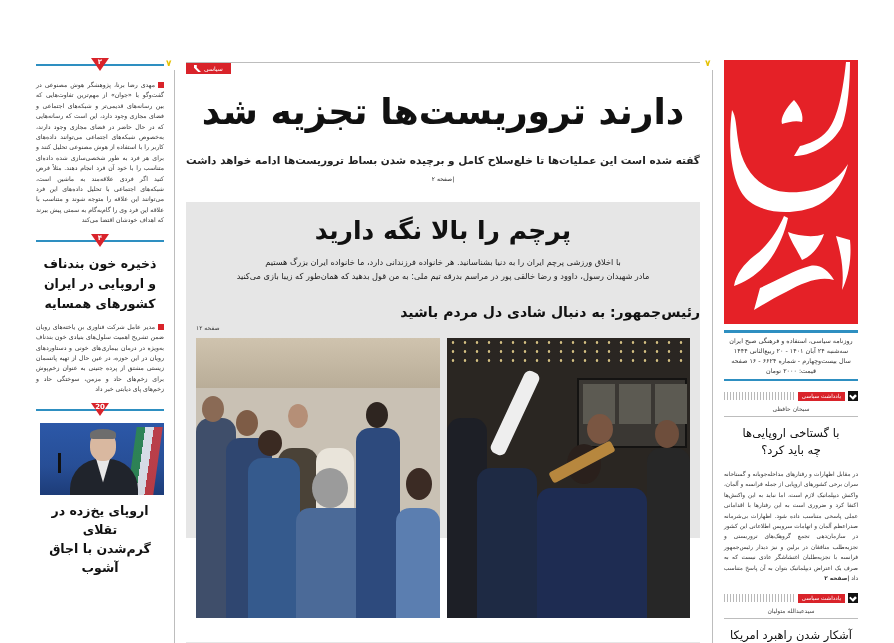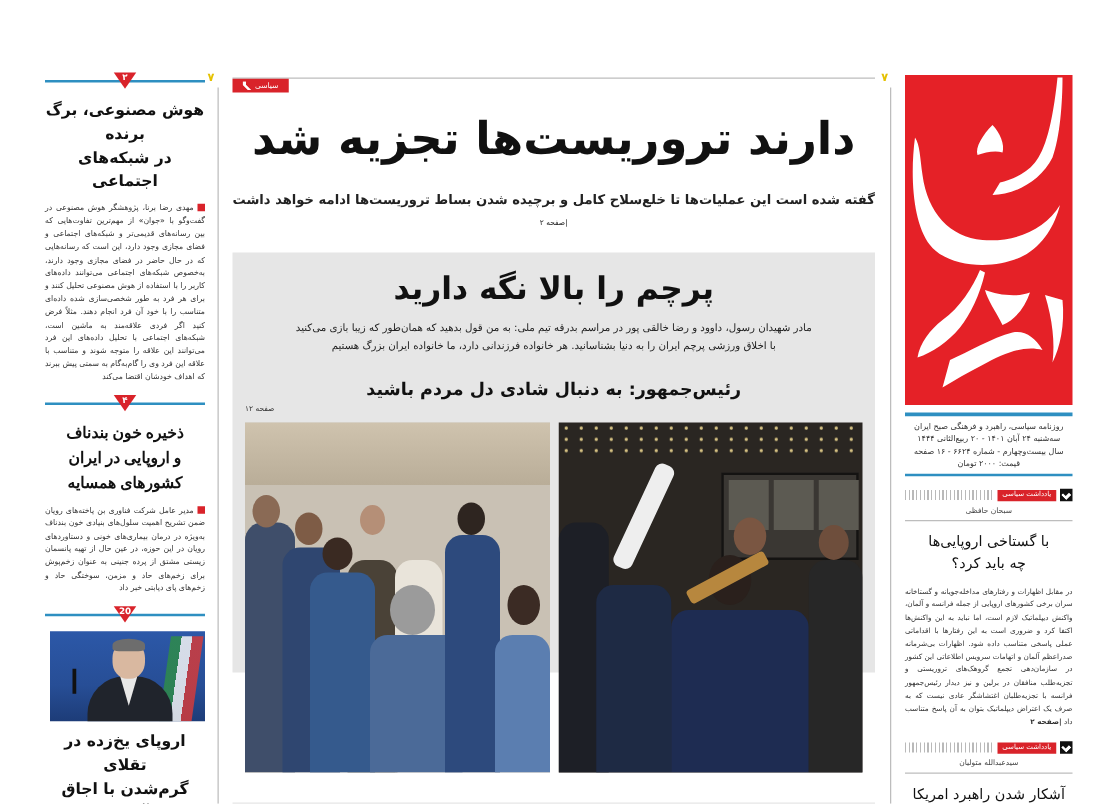--- a/index.html
+++ b/index.html
@@ -9,21 +9,21 @@
 
   
   .left-col { position: absolute; left: 36px; top: 58px; width: 128px; height: 585px; direction: rtl; }
   .sec-sep { position: relative; height: 14px; }
   .sec-sep .line { position: absolute; top: 6px; left: 0; right: 0; height: 2px; background: #2e8fc1; }
   .sec-sep .tri { position: absolute; top: 0; left: 50%; transform: translateX(-50%); width: 0; height: 0;
        border-left: 9px solid transparent; border-right: 9px solid transparent; border-top: 13px solid #d9232a; }
   .sec-sep .num { position: absolute; top: 0; left: 50%; transform: translateX(-50%); color: #fff; font-size: 7px; line-height: 9px; font-weight: bold; }
   .l-title { font-family: "DejaVu Sans", sans-serif; font-weight: bold; text-align: center; color: #111; line-height: 19px; margin-top: 6px; }
   .l-title.t1 { font-size: 12.5px; }
-  .l-title.t2 { font-size: 12.5px; line-height: 20px; font-family: Liberation Serif, serif; }
+  .l-title.t2 { font-size: 12.5px; line-height: 20px; }
   .l-title.t3 { font-size: 12.5px; }
   .l-body { font-size: 6.2px; line-height: 10.4px; text-align: justify; color: #333; margin-top: 8px; }
   .l-body .sq { display: inline-block; width: 6px; height: 6px; background: #d9232a; margin-left: 3px; vertical-align: middle; }
   .l-photo { margin-top: 6px; width: 124px; height: 72px; position: relative; overflow: hidden;
        background: linear-gradient(180deg, #2c58a8 0%, #274e96 60%, #1d3c78 100%); }
   .l-photo .flag { position: absolute; right: 6px; top: 4px; width: 26px; height: 68px;
        background: linear-gradient(90deg, #2e8b4a 0 33%, #f4f4f4 33% 66%, #d23b3b 66% 100%); transform: skewX(-8deg); opacity: .85; }
   .l-photo .person-head { position: absolute; left: 50px; top: 8px; width: 26px; height: 30px; border-radius: 45%; background: #d9b8a0; }
   .l-photo .person-hair { position: absolute; left: 50px; top: 6px; width: 26px; height: 10px; border-radius: 50% 50% 20% 20%; background: #6d6d6d; }
   .l-photo .person-body { position: absolute; left: 30px; top: 36px; width: 68px; height: 40px; border-radius: 30px 30px 0 0; background: #20242c; }
@@ -40,21 +40,21 @@
   .center .topline { position: absolute; top: 2px; left: 0; right: 0; height: 1px; background: #bdbdbd; }
   .badge { position: absolute; background: #d9232a; color: #fff; font-size: 6px; line-height: 10px; padding: 0 8px; height: 11px; display: flex; align-items: center; gap: 3px; }
   .badge .arr { display: inline-block; width: 7px; height: 7px; background: #fff; clip-path: polygon(0 0, 40% 0, 40% 40%, 100% 100%, 60% 100%, 0 40%); }
   .main-headline { position: absolute; top: 28px; left: 0; right: 0; text-align: center; font-size: 36px; font-weight: bold; letter-spacing: -1px; color: #111; line-height: 48px; }
   .main-lead { position: absolute; top: 92px; left: 0; right: 0; text-align: center; font-size: 10.5px; font-weight: bold; line-height: 17px; color: #222; }
   .main-lead .pg { font-size: 6px; font-weight: normal; }
 
   .feature { position: absolute; top: 142px; left: 0; width: 514px; height: 336px; background: #e6e6e6; }
   .feature-title { position: absolute; top: 12px; left: 0; right: 0; text-align: center; font-size: 25px; font-weight: bold; color: #111; line-height: 34px; }
   .feature-lead { position: absolute; top: 54px; left: 18px; right: 18px; text-align: center; font-size: 8.2px; line-height: 13.5px; color: #222; }
-  .feature-sub { position: absolute; top: 102px; left: 0; right: 0; text-align: center; font-size: 14px; font-weight: bold; color: #111; }
+  .feature-sub { position: absolute; top: 102px; left: 0; right: 0; text-align: right; font-size: 14px; font-weight: bold; color: #111; }
   .feature-page { position: absolute; top: 122px; left: 10px; font-size: 6px; color: #333; direction: rtl; }
 
   .photo { position: absolute; top: 136px; height: 280px; overflow: hidden; }
   .photo.left { left: 10px; width: 244px; background: #c9c1b4; }
   .photo.right { left: 261px; width: 243px; background: #2a2622; }
 
   
   .wall { position: absolute; left: 0; top: 0; width: 100%; height: 50px; background: linear-gradient(180deg, #cfc3ae 0%, #b9ad98 100%); }
   .fig { position: absolute; border-radius: 14px 14px 0 0; }
   .head { position: absolute; border-radius: 50%; }
@@ -94,24 +94,20 @@
   <div class="vrule" style="left:712px; top:70px; height:573px;"></div>
 
   <div class="left-col">
 
     <div>
       <div class="sec-sep">
         <div class="line"></div>
         <div class="tri"></div>
         <div class="num">۲</div>
       </div>
-      <div class="l-title t1">
-        <div>هوش مصنوعی، برگ برنده</div>
-        <div>در شبکه‌های اجتماعی</div>
-      </div>
       <div class="l-body">
         <span class="sq"></span><span>مهدی رضا برنا، پژوهشگر هوش مصنوعی در گفت‌وگو با «جوان» از مهم‌ترین تفاوت‌هایی که بین رسانه‌های قدیمی‌تر و شبکه‌های اجتماعی و فضای مجازی وجود دارد، این است که رسانه‌هایی که در حال حاضر در فضای مجازی وجود دارند، به‌خصوص شبکه‌های اجتماعی می‌توانند داده‌های کاربر را با استفاده از هوش مصنوعی تحلیل کنند و برای هر فرد به طور شخصی‌سازی شده داده‌ای متناسب را با خود آن فرد انجام دهند. مثلاً فرض کنید اگر فردی علاقه‌مند به ماشین است، شبکه‌های اجتماعی با تحلیل داده‌های این فرد می‌توانند این علاقه را متوجه شوند و متناسب با علاقه این فرد وی را گام‌به‌گام به سمتی پیش ببرند که اهداف خودشان اقتضا می‌کند</span>
       </div>
     </div>
 
     <div style="margin-top:8px;">
       <div class="sec-sep">
         <div class="line"></div>
         <div class="tri"></div>
         <div class="num">۴</div>
@@ -156,22 +152,22 @@
     </div>
 
     <div class="main-headline">دارند تروریست‌ها تجزیه شد</div>
     <div class="main-lead">
       <div><span>گفته شده است این عملیات‌ها تا خلع‌سلاح کامل و برچیده شدن بساط تروریست‌ها ادامه خواهد داشت</span> <span class="pg">|صفحه ۲</span></div>
     </div>
 
     <div class="feature">
       <div class="feature-title">پرچم را بالا نگه دارید</div>
       <div class="feature-lead">
+        <div>با اخلاق ورزشی پرچم ایران را به دنیا بشناسانید. هر خانواده فرزندانی دارد، ما خانواده ایران بزرگ هستیم</div>
         <div>مادر شهیدان رسول، داوود و رضا خالقی پور در مراسم بدرقه تیم ملی: به من قول بدهید که همان‌طور که زیبا بازی می‌کنید</div>
-        <div>با اخلاق ورزشی پرچم ایران را به دنیا بشناسانید. هر خانواده فرزندانی دارد، ما خانواده ایران بزرگ هستیم</div>
       </div>
       <div class="feature-sub">رئیس‌جمهور: به دنبال شادی دل مردم باشید</div>
       <div class="feature-page">صفحه ۱۲</div>
 
       <div class="photo left">
         <div class="wall"></div>
         <div class="fig" style="left:0; top:80px; width:40px; height:200px; background:#3f4e6a;"></div>
         <div class="head" style="left:6px; top:58px; width:22px; height:26px; background:#8a6a55;"></div>
         <div class="fig" style="left:30px; top:100px; width:46px; height:180px; background:#2f4670;"></div>
         <div class="head" style="left:40px; top:72px; width:22px; height:26px; background:#7e5c46;"></div>
@@ -218,21 +214,21 @@
         <path d="M70 40 C 62 48, 56 58, 58 64 C 64 62, 72 60, 78 62 C 80 56, 76 46, 70 40 Z" fill="#fff"></path>
         <path d="M8 50 C 4 80, 6 118, 20 136 C 34 154, 70 156, 92 146 C 110 138, 120 120, 124 104 C 112 124, 88 134, 62 132 C 36 130, 18 110, 14 80 C 12 66, 12 56, 8 50 Z" fill="#fff"></path>
         <path d="M60 156 C 54 170, 44 186, 30 196 C 20 204, 12 214, 10 226 C 22 222, 34 214, 44 202 C 52 192, 60 176, 64 158 Z" fill="#fff"></path>
         <path d="M64 172 C 74 176, 90 178, 100 174 C 96 186, 88 196, 78 200 C 72 188, 66 180, 64 172 Z" fill="#fff"></path>
         <path d="M36 228 C 50 222, 70 210, 86 206 C 96 204, 104 210, 110 220 C 96 216, 80 222, 62 232 C 50 238, 40 244, 30 250 Z" fill="#fff"></path>
         <path d="M112 176 C 118 196, 120 214, 118 230 C 124 218, 128 200, 126 180 Z" fill="#fff"></path>
       </svg>
     </div>
     <div class="masthead-rule"></div>
     <div class="masthead-info">
-      <div>روزنامه سیاسی، راهبرد و فرهنگی صبح ایران</div>
+      <div>روزنامه سیاسی، استفاده و فرهنگی صبح ایران</div>
       <div>سه‌شنبه ۲۴ آبان ۱۴۰۱ - ۲۰ ربیع‌الثانی ۱۴۴۴</div>
       <div>سال بیست‌وچهارم - شماره ۶۶۲۴ - ۱۶ صفحه</div>
       <div>قیمت: ۲۰۰۰ تومان</div>
     </div>
     <div class="masthead-rule2"></div>
 
     <div>
       <div class="col-header">
         <span class="ico"></span>
         <span class="tag">یادداشت سیاسی</span>

